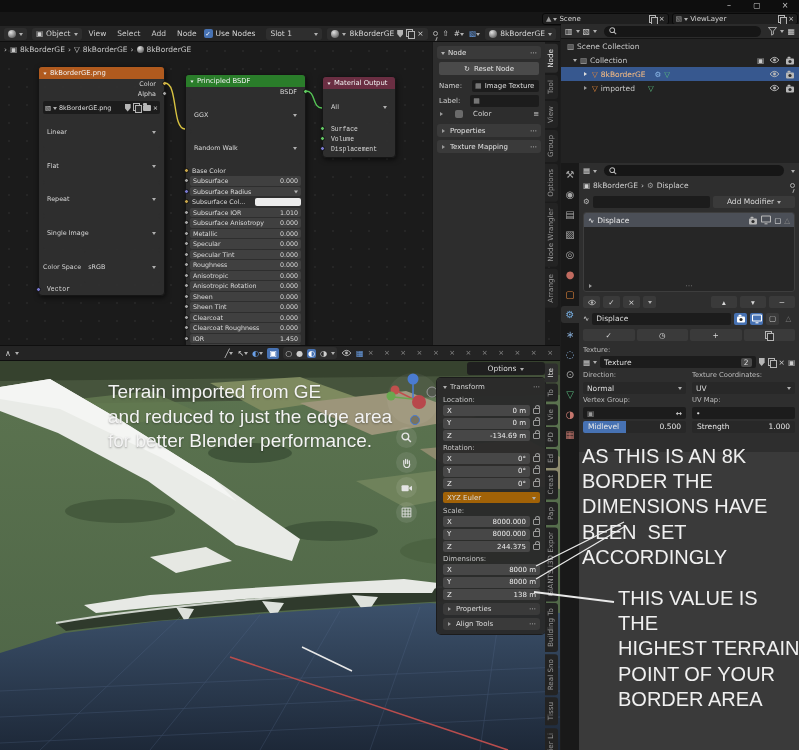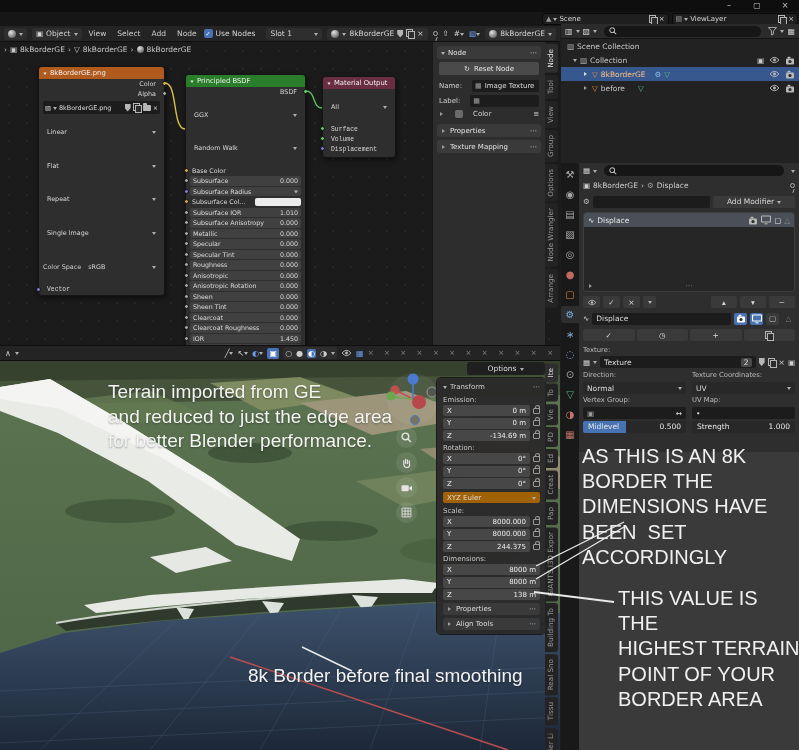--- a/index.html
+++ b/index.html
@@ -668,21 +668,20 @@
         <line x1="370" y1="389" x2="420" y2="246"></line>
           <line x1="480" y1="389" x2="500" y2="248"></line>
       </g>
       <line x1="230" y1="296" x2="508" y2="389" stroke="#b84d4d" stroke-width="1.6"></line>
     </svg>
   </div>
 
   <div class="anno" style="left:108px;top:380px;font-size:19px">Terrain imported from GE
 and reduced to just the edge area
 for better Blender performance.</div>
-  <div class="anno" style="left:248px;top:664px;font-size:19px">8k Border before final smoothing</div>
 
   <svg style="position:absolute;left:385px;top:371px" width="56" height="56" viewBox="0 0 56 56">
     <circle cx="28" cy="28" r="26" fill="rgba(255,255,255,0.05)"></circle>
     <line x1="28" y1="28" x2="28" y2="10" stroke="#4a7bd0" stroke-width="1.6"></line>
     <circle cx="28" cy="8" r="5.5" fill="#4a7bd0"></circle>
     <line x1="28" y1="28" x2="12" y2="20" stroke="#c0504d" stroke-width="1.4"></line>
     <circle cx="10" cy="19" r="4.5" fill="#c0504d"></circle>
     <line x1="28" y1="28" x2="8" y2="26" stroke="#6aa84f" stroke-width="1.4"></line>
     <circle cx="6" cy="25" r="4.5" fill="#6aa84f"></circle>
     <circle cx="34" cy="31" r="7" fill="#b8474b"></circle>
@@ -717,21 +716,21 @@
       <span class="chev"></span>
     </div>
 
   <div class="tpanel">
     <div class="row" style="height:12px;gap:3px">
         <span class="chev"></span>
         <span>Transform</span>
         <span class="grow"></span>
         <span>⋯</span>
       </div>
-    <div class="tlabel">Emission:</div>
+    <div class="tlabel">Location:</div>
     <div>
       <div class="trow">
           <span class="tfield">
             <span>X</span>
             <span>0 m</span>
           </span>
           <span class="lock"></span>
         </div>
 
       <div class="trow">
@@ -915,21 +914,21 @@
             <use href="#eye"></use>
           </svg>
         <svg width="10" height="9" viewBox="0 0 9 9" class="icsvg">
             <use href="#cam"></use>
           </svg>
       </span>
     </div>
     <div class="orow" style="padding-left:22px">
       <span class="chev-r"></span>
       <span style="color:#e0843a">▽</span>
-      <span>before</span>
+      <span>imported</span>
       <span style="color:#58b87e;margin-left:10px">▽</span>
       <span class="right">
         <svg width="11" height="8" viewBox="0 0 12 9" class="icsvg">
             <use href="#eye"></use>
           </svg>
         <svg width="10" height="9" viewBox="0 0 9 9" class="icsvg">
             <use href="#cam"></use>
           </svg>
       </span>
     </div>

